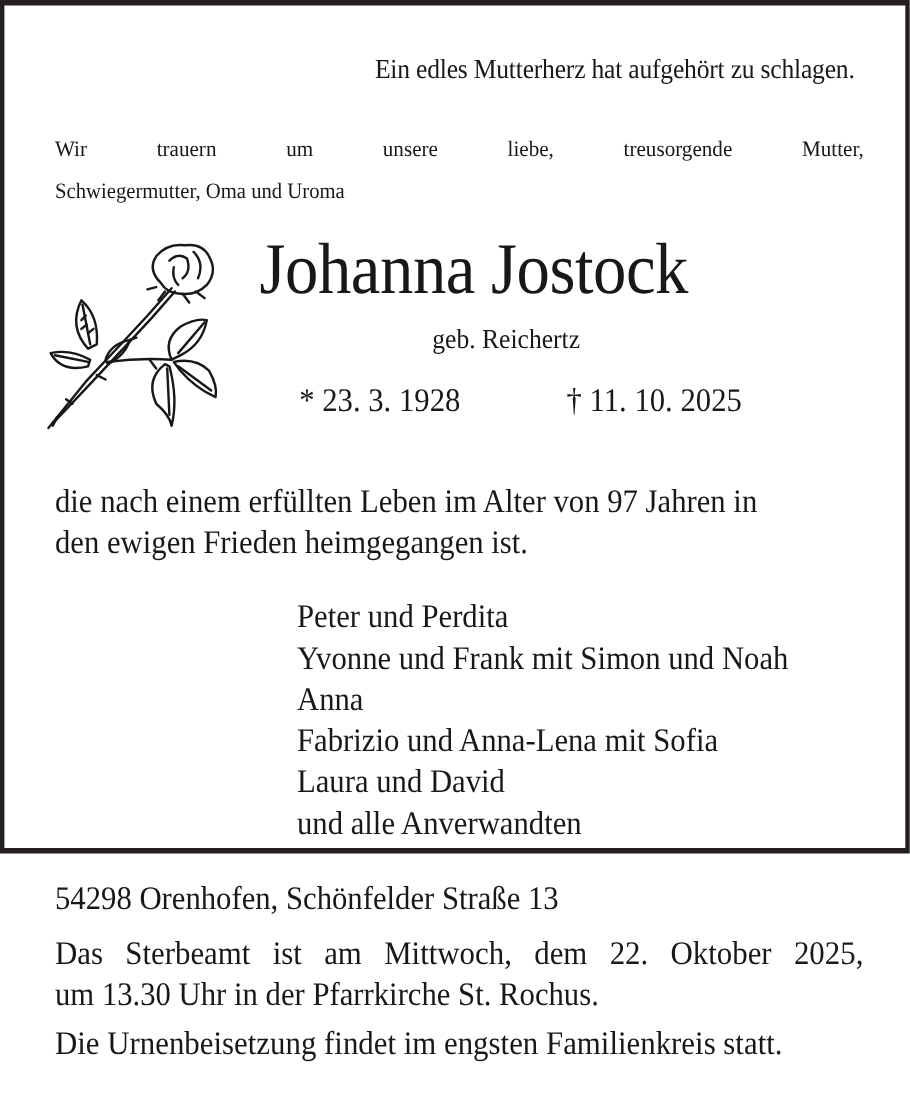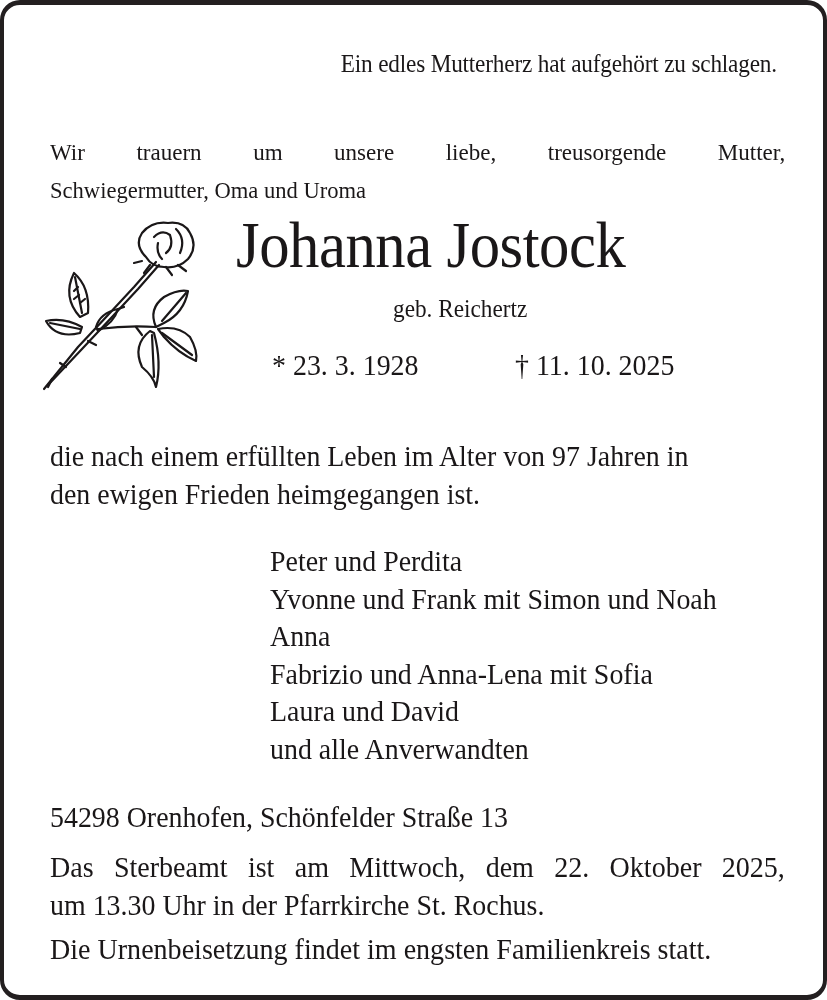--- a/index.html
+++ b/index.html
@@ -1,33 +1,32 @@
 <!DOCTYPE html>
 <html><head>
   <meta charset="utf-8">
   <style>
     * { margin: 0; padding: 0; box-sizing: border-box; }
     html, body { width: 827px; height: 1000px; background: #ffffff; overflow: hidden; }
     body { font-family: "Liberation Serif", "DejaVu Serif", serif; color: #1a1718; }
     .frame {
-      position: absolute; left: 0; top: 0; width: 827px; height: 1000px;
+      position: absolute; left: 0; top: 0; width: 827px; height: 776px;
       border-top: 5px solid #231f20;
       border-left: 4px solid #231f20;
       border-right: 4px solid #231f20;
       border-bottom: 5px solid #231f20;
       background: #fff;
-      border-radius: 20px;
     }
     .abs { position: absolute; white-space: nowrap; }
     .motto {
       top: 45px; right: 46px; font-size: 25px; letter-spacing: -0.2px;
       transform: scaleX(0.93); transform-origin: right center;
     }
     .intro {
-      position: absolute; left: 46px; top: 128px; width: 736px; font-size: 24px; line-height: 38px;
+      position: absolute; left: 46px; top: 112px; width: 736px; font-size: 20px; line-height: 38px;
     }
     .intro .l1 { display: flex; justify-content: space-between; transform: scaleX(0.96); transform-origin: left center; width: 766px; }
     .intro .l2 { transform: scaleX(0.94); transform-origin: left center; }
     .name {
       left: 232px; top: 200px; font-size: 66px; line-height: 80px; letter-spacing: -0.5px;
       transform: scaleX(0.92); transform-origin: left center;
     }
     .maiden {
       left: 389px; top: 290px; font-size: 25px;
       transform: scaleX(0.93); transform-origin: left center;

